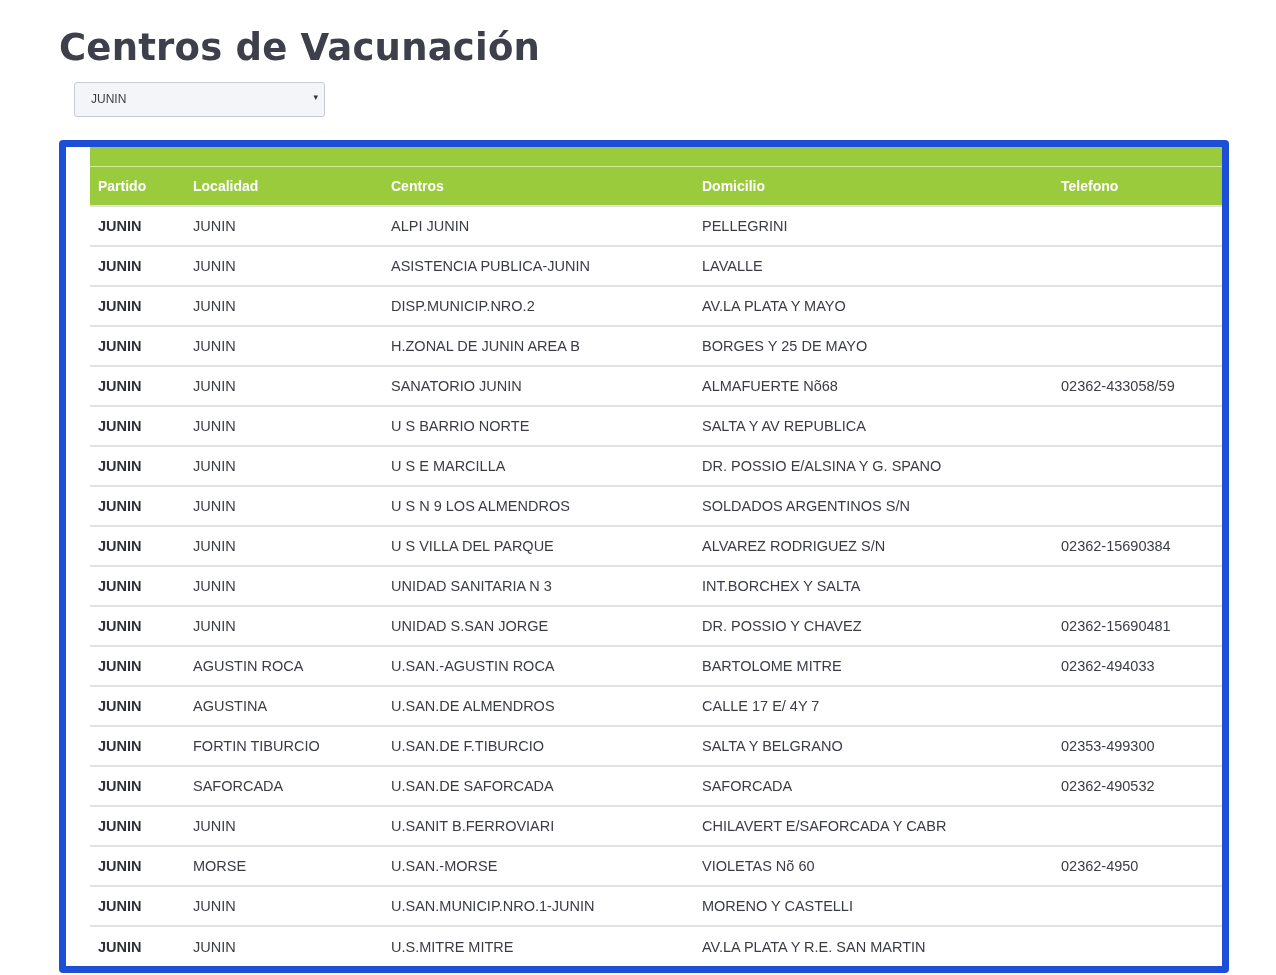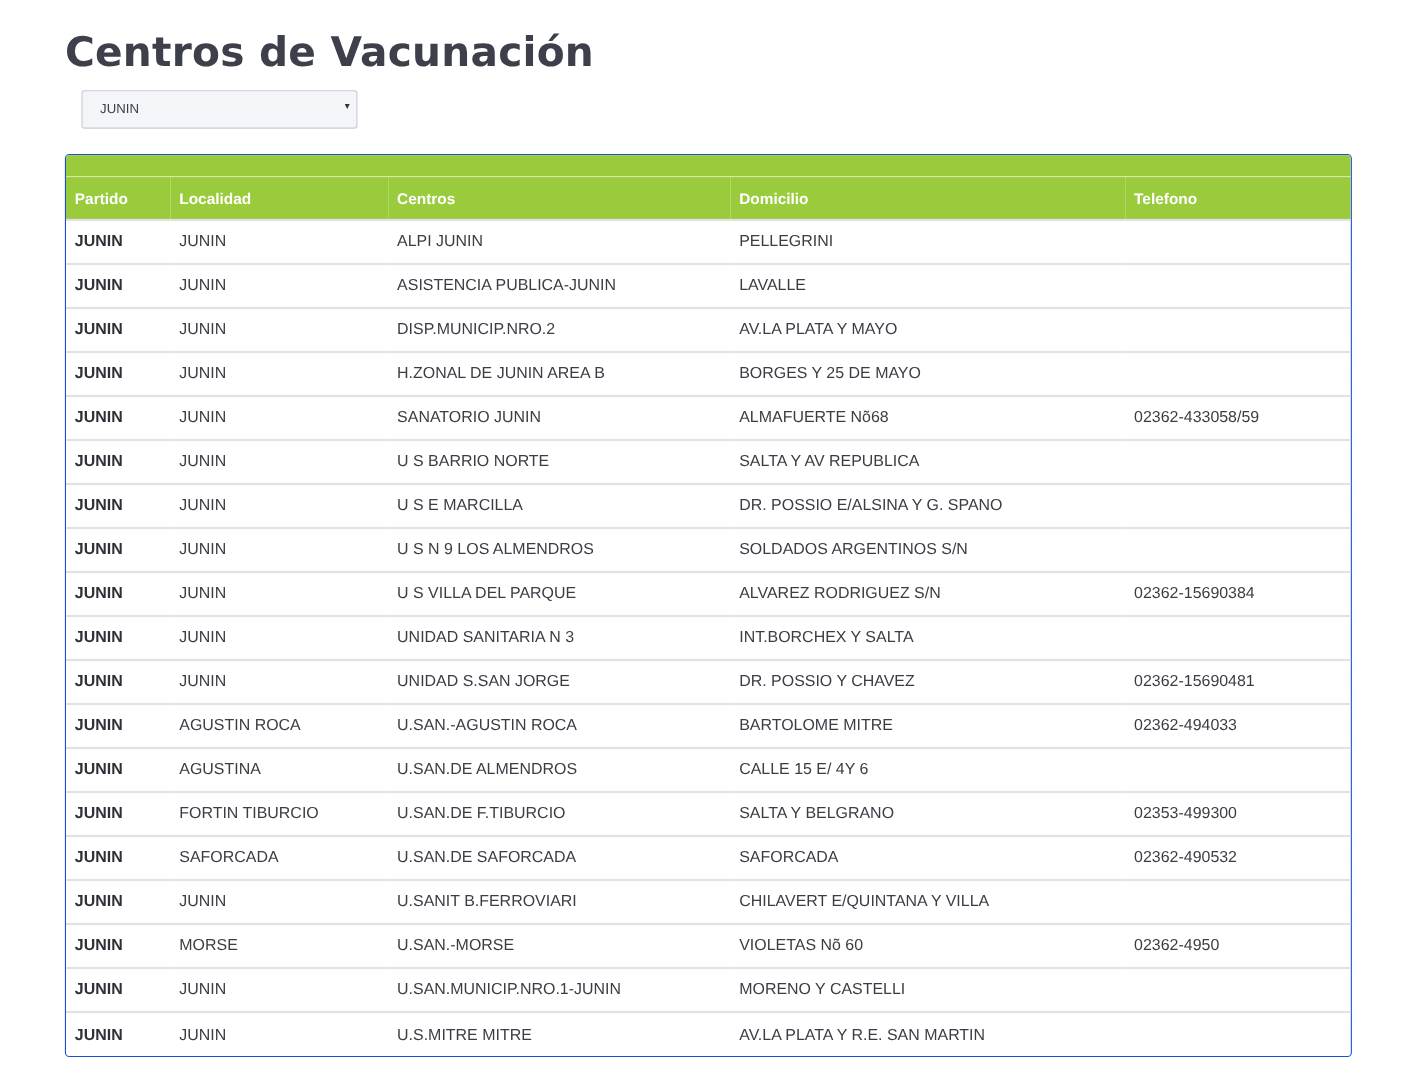--- a/index.html
+++ b/index.html
@@ -50,24 +50,25 @@
       right: 6px;
       top: 9px;
       font-size: 9px;
       color: #333;
     }
     .table-card {
       position: absolute;
       left: 59px;
       top: 140px;
       width: 1170px;
-      border: 1px solid #1d4ed8;
+      border: 7px solid #1d4ed8;
       border-radius: 4px;
       overflow: hidden;
       background: #fff;
+      padding-left: 24px;
     }
     .table-topband {
       height: 20px;
       background: #9acb3c;
       border-bottom: 1px solid #d6ea9f;
     }
     table {
       width: 100%;
       border-collapse: collapse;
       table-layout: fixed;
@@ -220,42 +221,42 @@
             <td class="partido">JUNIN</td>
             <td>AGUSTIN ROCA</td>
             <td>U.SAN.-AGUSTIN ROCA</td>
             <td>BARTOLOME MITRE</td>
             <td>02362-494033</td>
           </tr>
           <tr>
             <td class="partido">JUNIN</td>
             <td>AGUSTINA</td>
             <td>U.SAN.DE ALMENDROS</td>
-            <td>CALLE 15 E/ 4Y 6</td>
+            <td>CALLE 17 E/ 4Y 7</td>
             <td></td>
           </tr>
           <tr>
             <td class="partido">JUNIN</td>
             <td>FORTIN TIBURCIO</td>
             <td>U.SAN.DE F.TIBURCIO</td>
             <td>SALTA Y BELGRANO</td>
             <td>02353-499300</td>
           </tr>
           <tr>
             <td class="partido">JUNIN</td>
             <td>SAFORCADA</td>
             <td>U.SAN.DE SAFORCADA</td>
             <td>SAFORCADA</td>
             <td>02362-490532</td>
           </tr>
           <tr>
             <td class="partido">JUNIN</td>
             <td>JUNIN</td>
             <td>U.SANIT B.FERROVIARI</td>
-            <td>CHILAVERT E/QUINTANA Y VILLA</td>
+            <td>CHILAVERT E/SAFORCADA Y CABR</td>
             <td></td>
           </tr>
           <tr>
             <td class="partido">JUNIN</td>
             <td>MORSE</td>
             <td>U.SAN.-MORSE</td>
             <td>VIOLETAS Nõ 60</td>
             <td>02362-4950</td>
           </tr>
           <tr>

